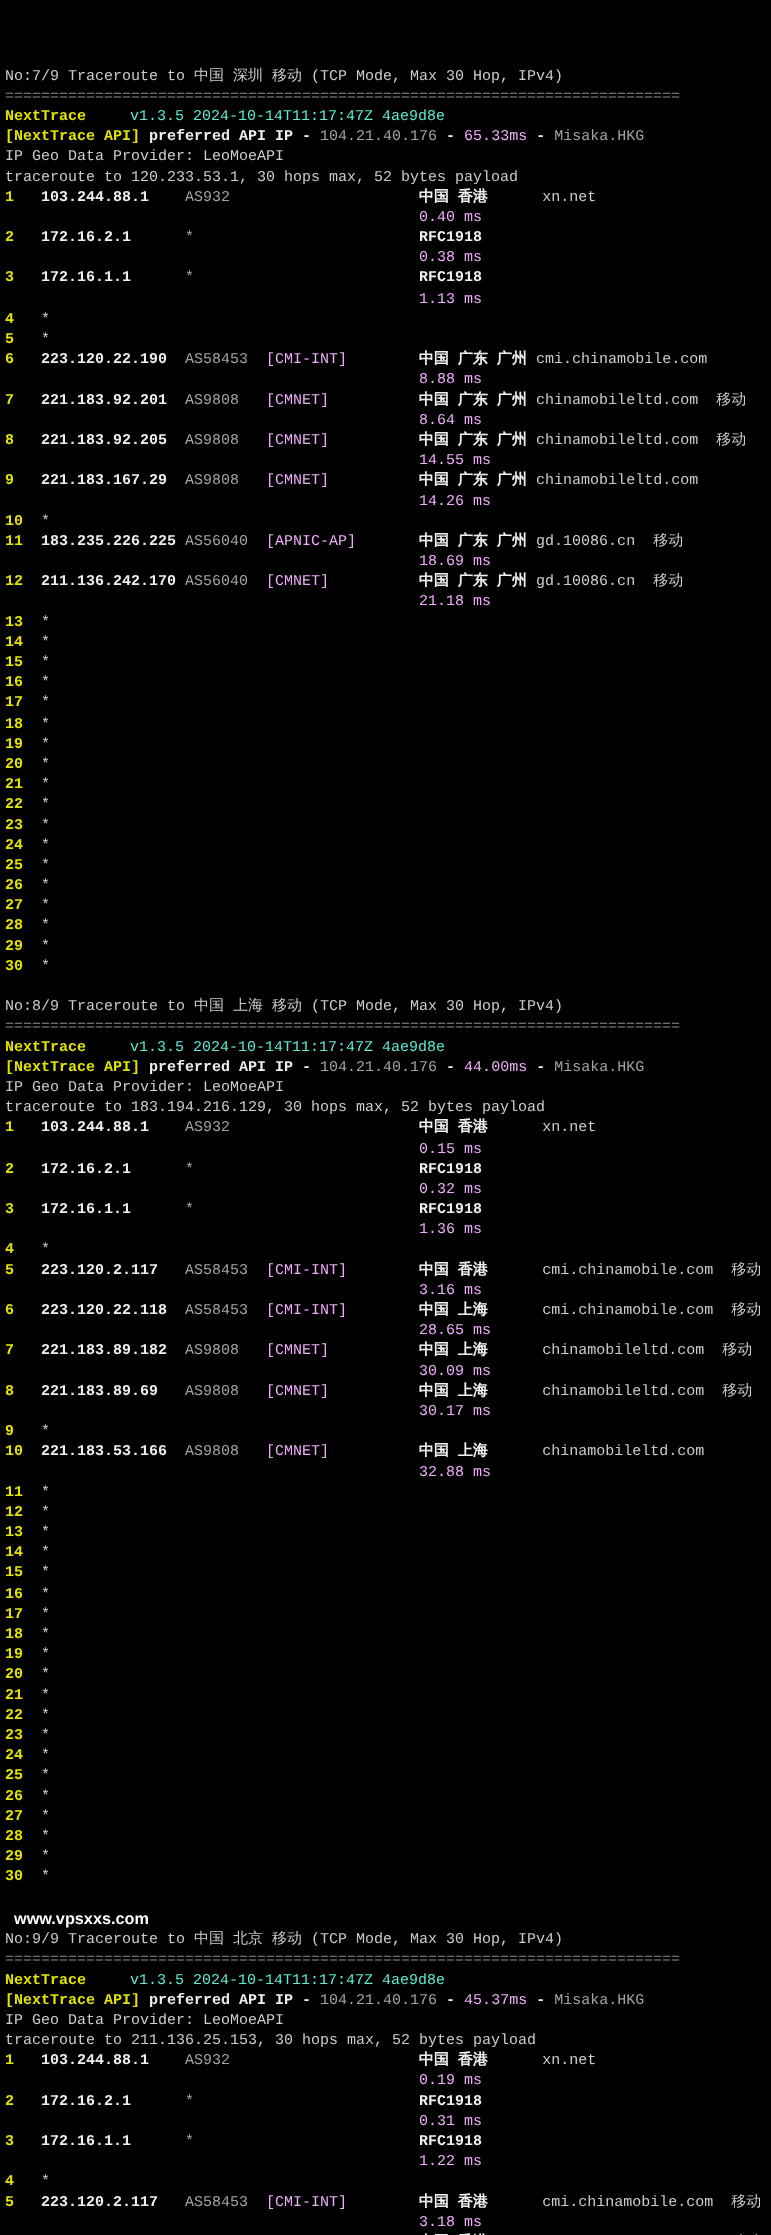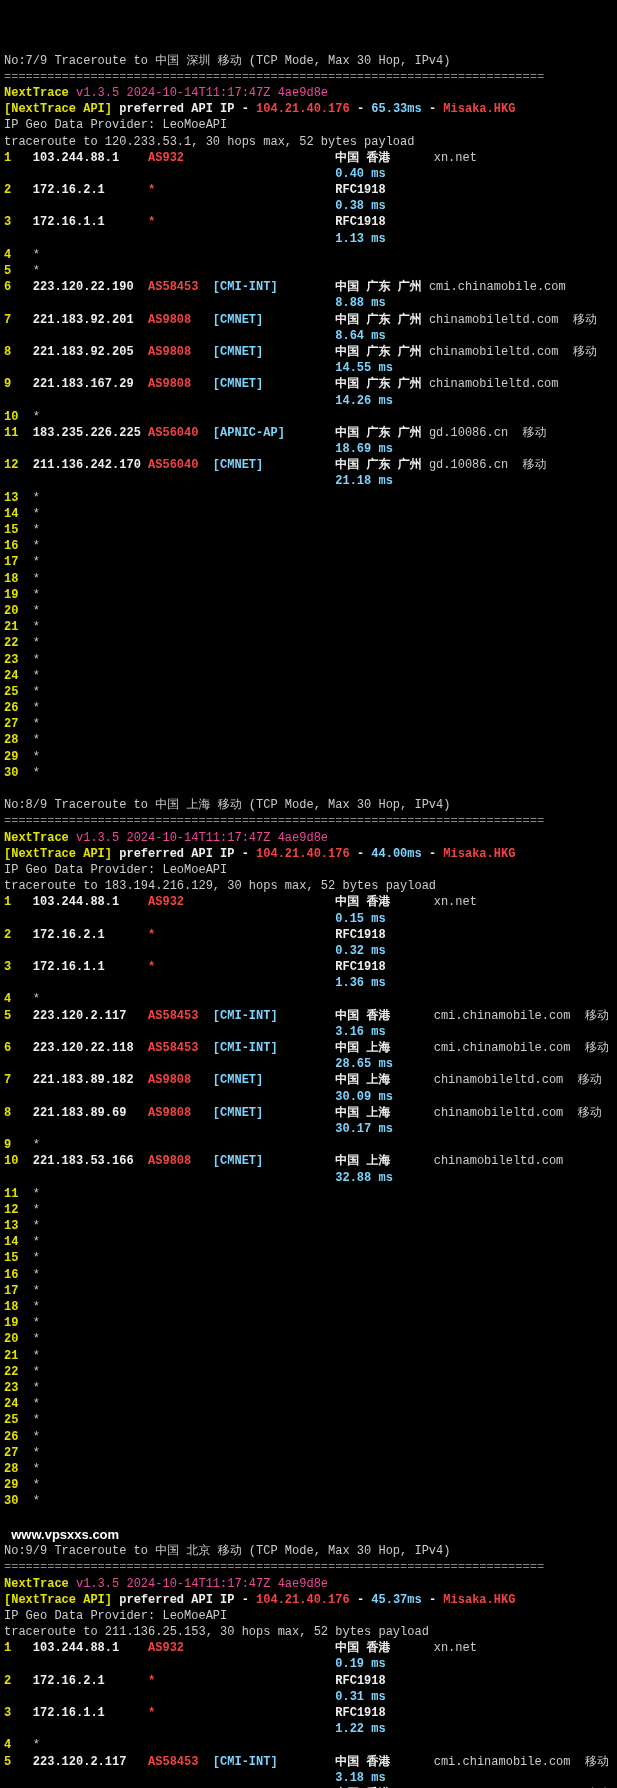--- a/index.html
+++ b/index.html
@@ -8,24 +8,24 @@
     font-family: "Consolas", "Courier New", monospace;
     font-size: 12px;
     margin: 0;
     padding: 4px;
     line-height: 1.35;
     white-space: pre;
     width: 617px;
   }
   .row { white-space: pre; }
   .yel { color: #e2e200; font-weight: bold; }
-  .grn { color: #ef4444; font-weight: bold; }
-  .cyn { color: #7dd3fc; font-weight: bold; }
+  .grn { color: #a3a3a3; font-weight: normal; }
+  .cyn { color: #f0abfc; font-weight: normal; }
   .wht { color: #eee; font-weight: bold; text-align: right; }
-  .gry { color: #ec4899; }
+  .gry { color: #5eead4; margin-left: 28px; }
   .sep { color: #888; }
   .watermark {
     color: #fff;
     font-weight: bold;
     white-space: pre;
     font-family: Arial, sans-serif;
     font-size: 13px;
   }
 </style>
 </head>

